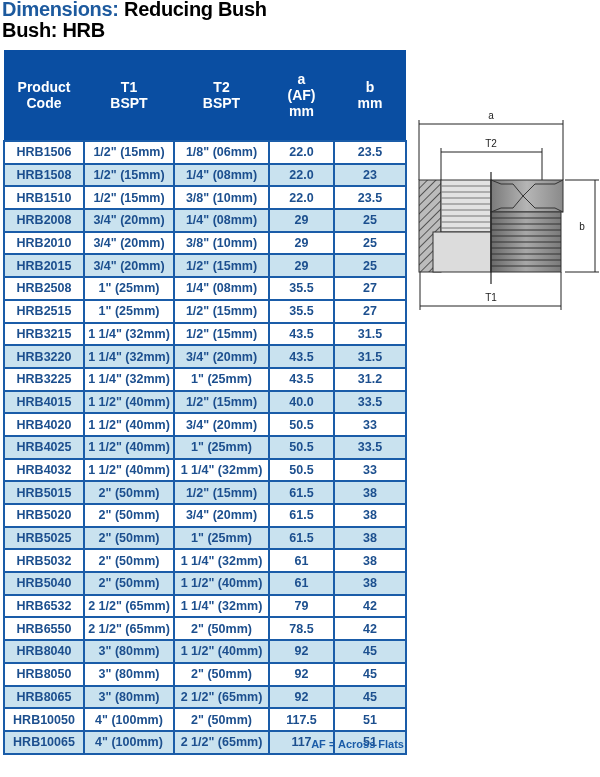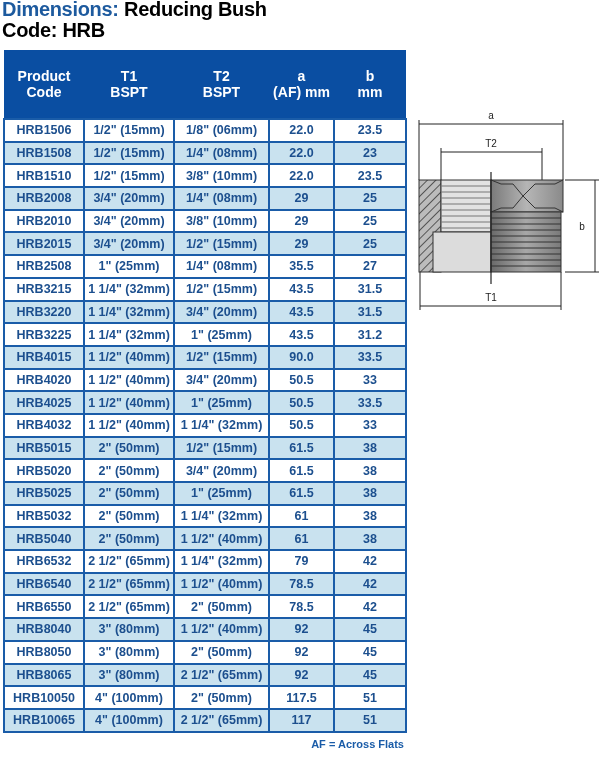--- a/index.html
+++ b/index.html
@@ -5,41 +5,41 @@
   html, body { margin: 0; padding: 0; background: #ffffff; }
   body { width: 600px; height: 777px; position: relative; overflow: hidden;
          font-family: "Liberation Sans", sans-serif; }
   .title { position: absolute; left: 2px; top: -2px; font-size: 20px; font-weight: bold;
            line-height: 22px; color: #000; letter-spacing: -0.3px; }
   .title .accent { color: #1d5a9e; }
   .title-line2 { top: 19px; }
   .table-wrap { position: absolute; left: 3px; top: 50px; width: 402px; }
   table { border-collapse: collapse; width: 402px; table-layout: fixed; }
   th { background: #0a4ea2; color: #fff; font-size: 14px; font-weight: bold; line-height: 16px;
-       height: 68px; padding: 0; text-align: center; vertical-align: middle; border: none; }
+       height: 68px; padding: 11px; text-align: center; vertical-align: middle; border: none; }
   td { height: 20.7px; padding: 0; font-size: 12.5px; font-weight: bold; color: #1c4f8e;
        text-align: center; vertical-align: middle; border: 2px solid #1a5ca8;
        line-height: 16px; }
   tr.odd td { background: #ffffff; }
   tr.even td { background: #c9e2ef; }
   col.c1 { width: 80px; } col.c2 { width: 90px; } col.c3 { width: 95px; }
   col.c4 { width: 65px; } col.c5 { width: 72px; }
   .footnote { position: absolute; right: 196px; top: 738px; font-size: 11px; font-weight: bold;
               color: #1a5ca8; }
   .diagram { position: absolute; left: 405px; top: 100px; width: 195px; height: 220px; }
   .dim-label { font-family: "Liberation Sans", sans-serif; font-size: 10px; fill: #222; }
 </style>
 </head>
 <body>
 
 <div class="title">
   <span class="accent">Dimensions:</span>
   <span>Reducing Bush</span>
 </div>
-<div class="title title-line2">Code: HRB</div>
+<div class="title title-line2">Bush: HRB</div>
 
 <div class="table-wrap">
   <table>
     <colgroup>
         <col class="c1">
         <col class="c2">
         <col class="c3">
         <col class="c4">
         <col class="c5">
       </colgroup>
@@ -111,20 +111,27 @@
           <td>25</td>
         </tr>
         <tr class="odd">
           <td>HRB2508</td>
           <td>1" (25mm)</td>
           <td>1/4" (08mm)</td>
           <td>35.5</td>
           <td>27</td>
         </tr>
         <tr class="odd">
+          <td>HRB2515</td>
+          <td>1" (25mm)</td>
+          <td>1/2" (15mm)</td>
+          <td>35.5</td>
+          <td>27</td>
+        </tr>
+        <tr class="odd">
           <td>HRB3215</td>
           <td>1 1/4" (32mm)</td>
           <td>1/2" (15mm)</td>
           <td>43.5</td>
           <td>31.5</td>
         </tr>
         <tr class="even">
           <td>HRB3220</td>
           <td>1 1/4" (32mm)</td>
           <td>3/4" (20mm)</td>
@@ -135,21 +142,21 @@
           <td>HRB3225</td>
           <td>1 1/4" (32mm)</td>
           <td>1" (25mm)</td>
           <td>43.5</td>
           <td>31.2</td>
         </tr>
         <tr class="even">
           <td>HRB4015</td>
           <td>1 1/2" (40mm)</td>
           <td>1/2" (15mm)</td>
-          <td>90.0</td>
+          <td>40.0</td>
           <td>33.5</td>
         </tr>
         <tr class="odd">
           <td>HRB4020</td>
           <td>1 1/2" (40mm)</td>
           <td>3/4" (20mm)</td>
           <td>50.5</td>
           <td>33</td>
         </tr>
         <tr class="even">
@@ -199,27 +206,20 @@
           <td>2" (50mm)</td>
           <td>1 1/2" (40mm)</td>
           <td>61</td>
           <td>38</td>
         </tr>
         <tr class="odd">
           <td>HRB6532</td>
           <td>2 1/2" (65mm)</td>
           <td>1 1/4" (32mm)</td>
           <td>79</td>
-          <td>42</td>
-        </tr>
-        <tr class="even">
-          <td>HRB6540</td>
-          <td>2 1/2" (65mm)</td>
-          <td>1 1/2" (40mm)</td>
-          <td>78.5</td>
           <td>42</td>
         </tr>
         <tr class="odd">
           <td>HRB6550</td>
           <td>2 1/2" (65mm)</td>
           <td>2" (50mm)</td>
           <td>78.5</td>
           <td>42</td>
         </tr>
         <tr class="even">

